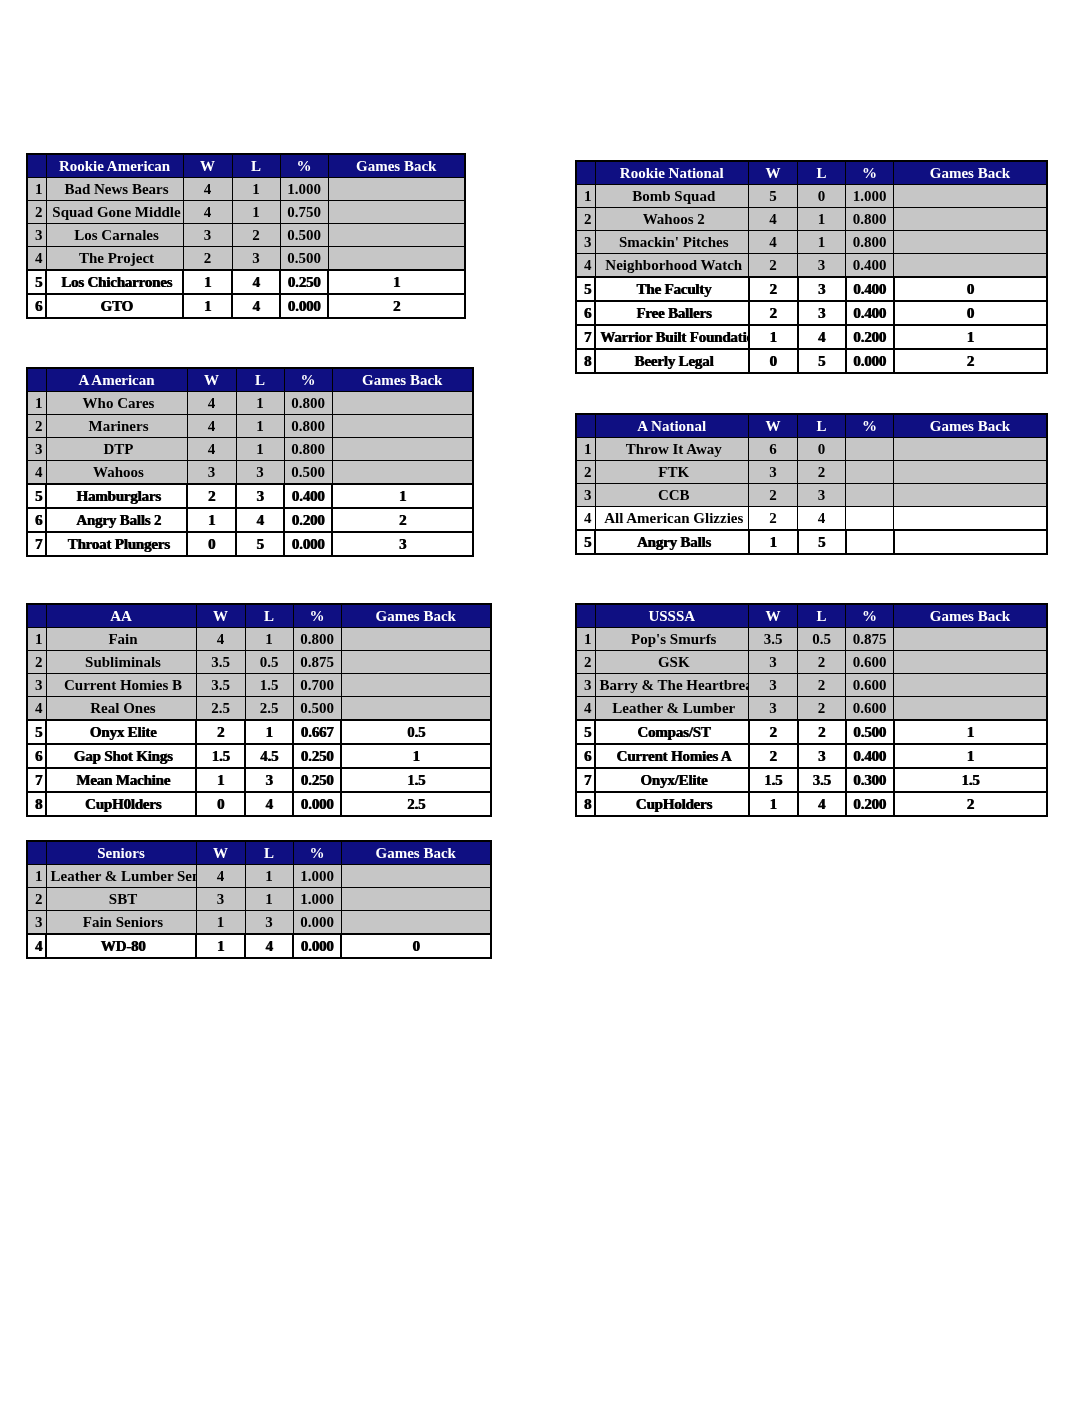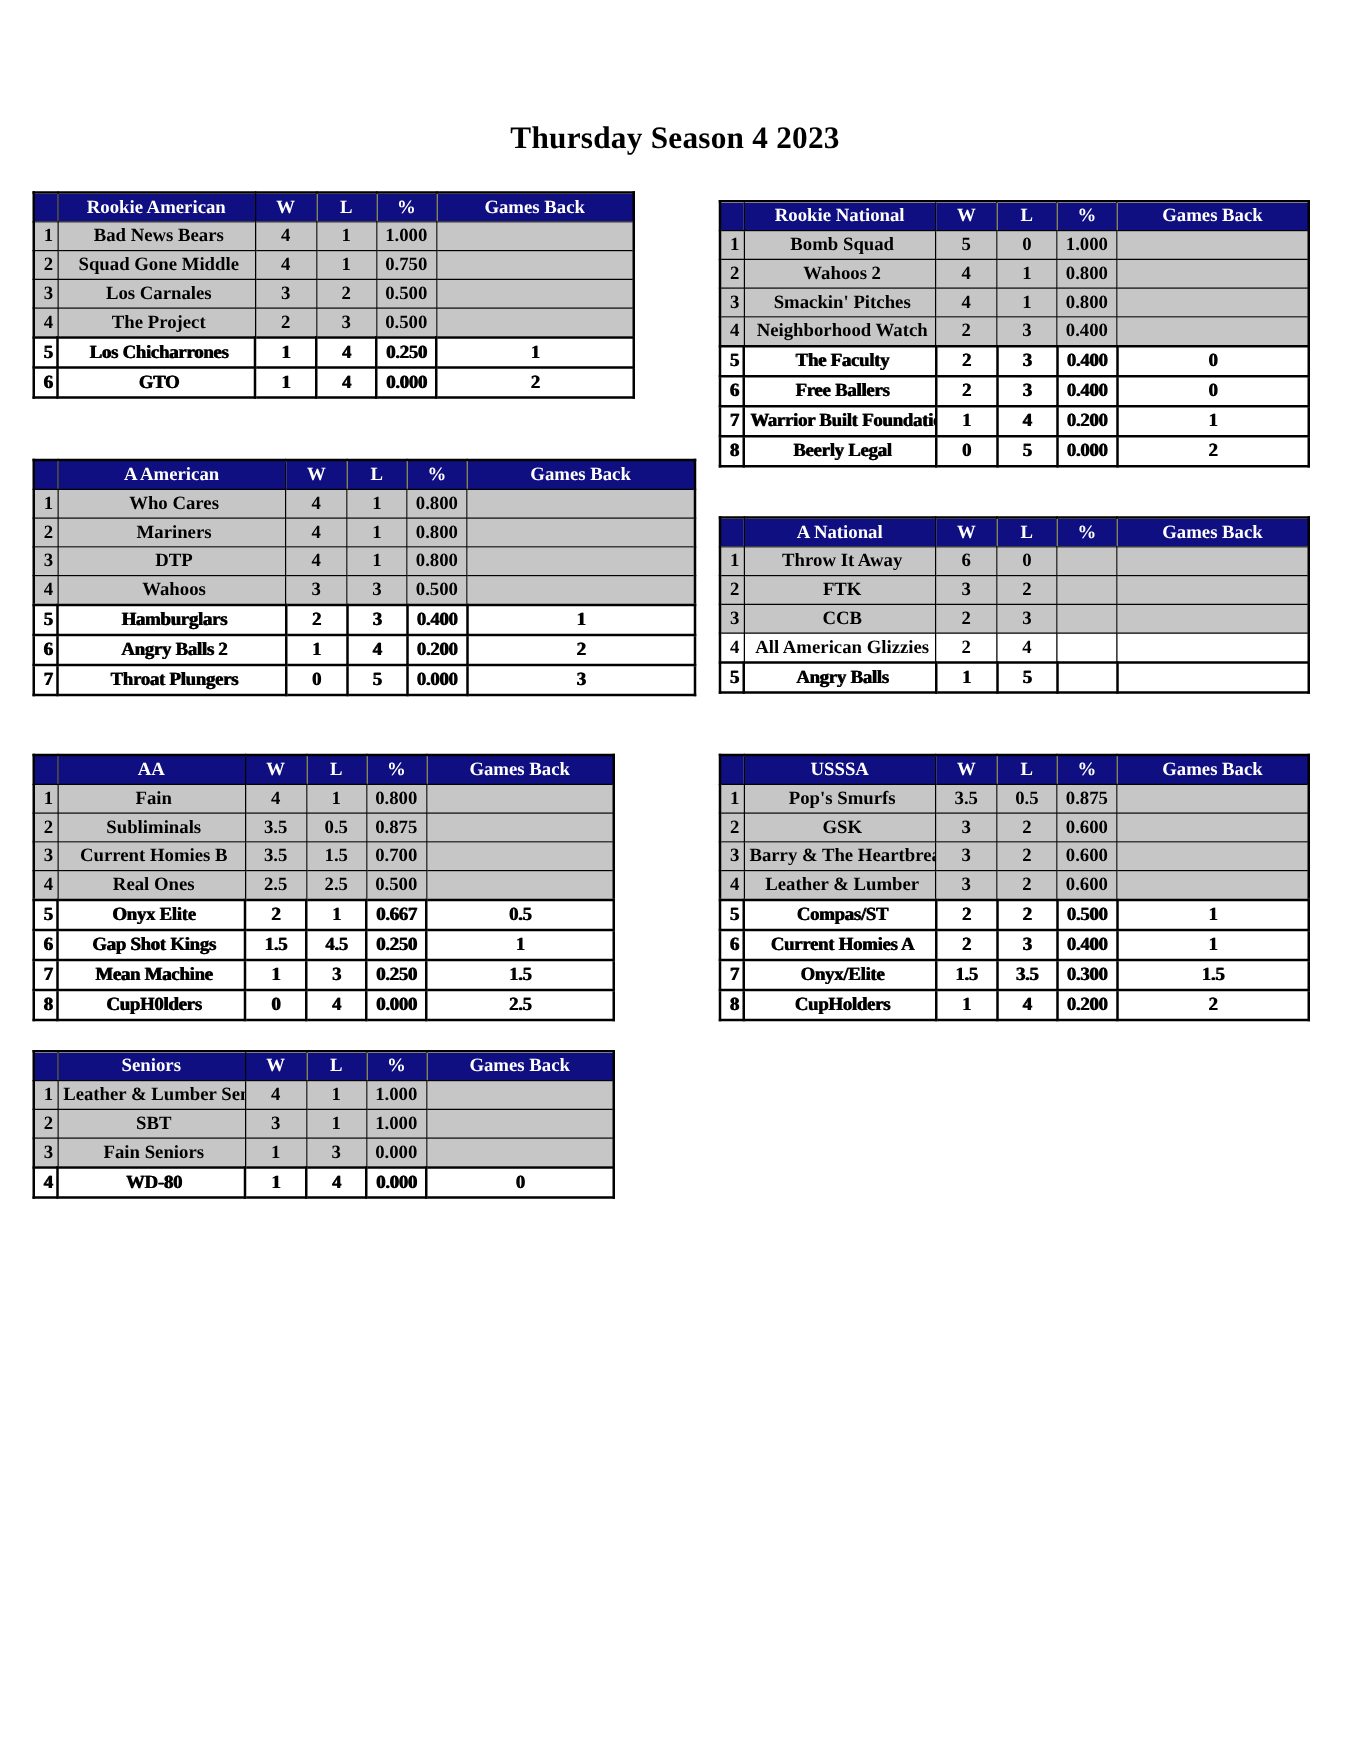--- a/index.html
+++ b/index.html
@@ -60,23 +60,22 @@
     letter-spacing: -0.2px;
   }
   td.rank { text-align: right; padding-right: 3px; }
   td.team { text-align: center; padding-left: 4px; }
   td.num  { text-align: center; }
 </style>
 </head>
 <body>
 
 <div class="canvas">
-  <div class="title">Thursday Season 4 2023</div>
 
-  <div class="tbl" style="left:26px;  top:153px; width:482px;">
+  <div class="tbl" style="left:26px;  top:153px; width:440px;">
       <table>
         <colgroup>
           <col style="width: 19px;">
           <col>
           <col style="width: 49px;">
           <col style="width: 48px;">
           <col style="width: 48px;">
           <col>
         </colgroup>
         <thead>
@@ -222,21 +221,21 @@
             <td class="rank">8</td>
             <td class="team">Beerly Legal</td>
             <td class="num">0</td>
             <td class="num">5</td>
             <td class="num">0.000</td>
             <td class="num">2</td>
           </tr>
         </tbody>
       </table>
     </div>
-  <div class="tbl" style="left:26px;  top:367px; width:531px;">
+  <div class="tbl" style="left:26px;  top:367px; width:448px;">
       <table>
         <colgroup>
           <col style="width: 19px;">
           <col>
           <col style="width: 49px;">
           <col style="width: 48px;">
           <col style="width: 48px;">
           <col>
         </colgroup>
         <thead>

